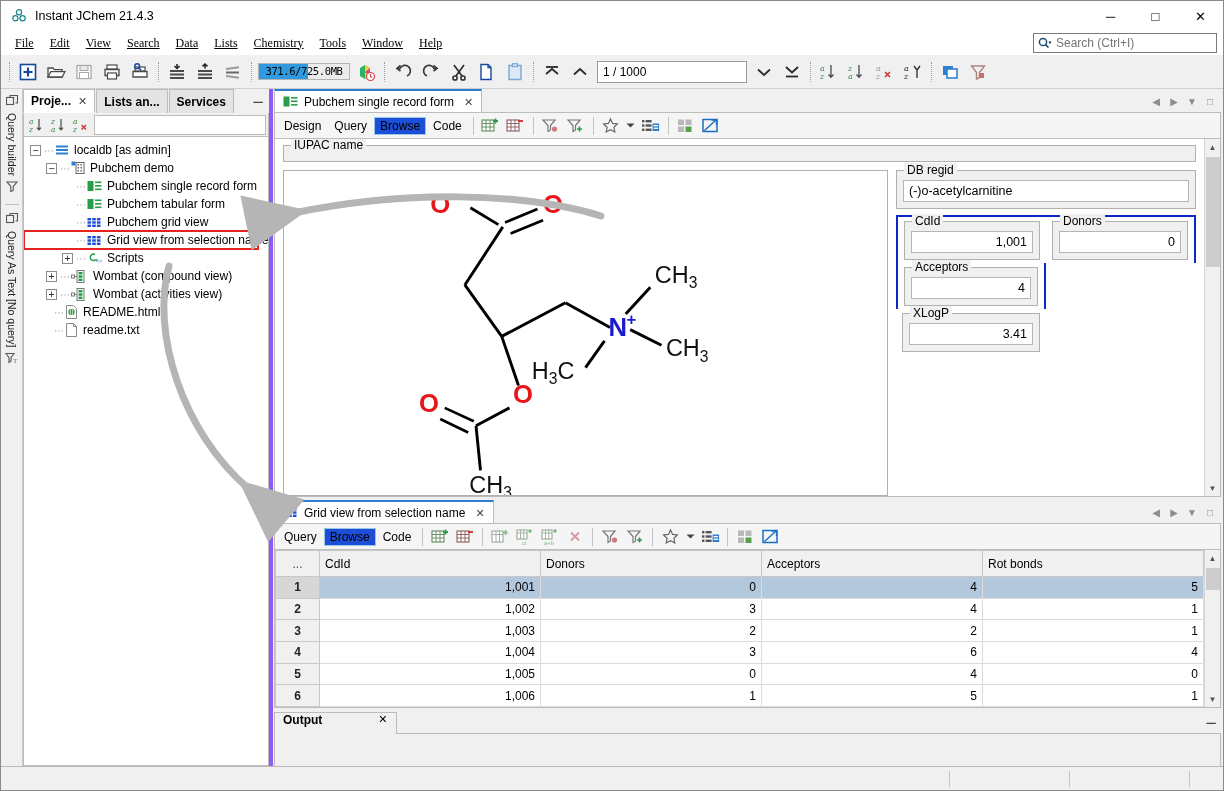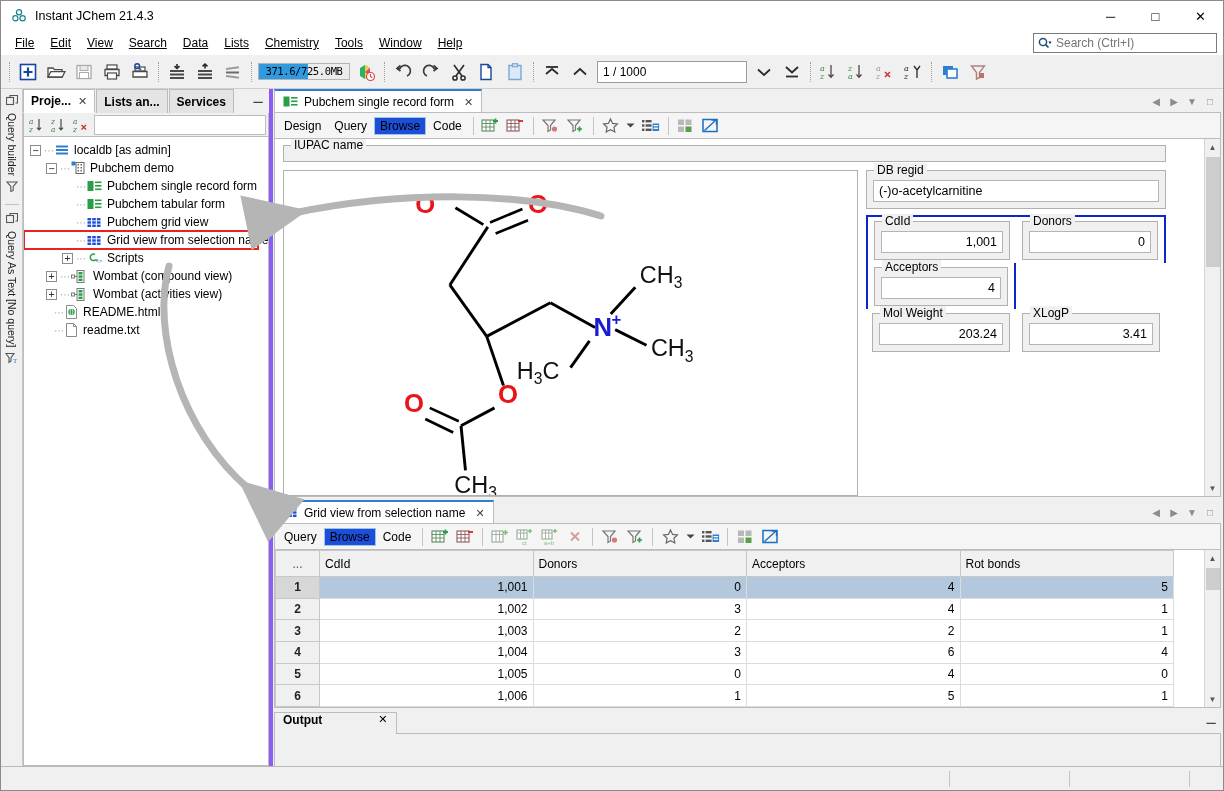--- a/index.html
+++ b/index.html
@@ -38,21 +38,21 @@
 
   
   .menubar {
     height: 24px; flex: 0 0 24px;
     background: #ffffff;
     display: flex; align-items: center;
     padding-left: 6px;
     position: relative;
   }
   .menu-item {
-    padding: 3px 8px; font-size: 12px; cursor: default;
+    padding: 3px 8px; font-size: 12px; cursor: default; font-family: Liberation Serif, serif;
   }
   .menu-item u { text-decoration: underline; }
   .searchbox {
     position: absolute; right: 6px; top: 2px;
     width: 184px; height: 20px;
     background: #fff; border: 1px solid #7a7a7a;
     display: flex; align-items: center; padding: 0 3px;
   }
   .searchbox .sicon { display:flex; align-items:center; margin-right: 2px; }
   .searchbox input {
@@ -229,21 +229,21 @@
   .vt-text.active { background: #1d4ed8; border: 1px solid #99c7ea; padding: 1px 5px; }
   .vt-sep { width: 1px; height: 18px; background: #c4c4c4; margin: 0 4px; }
   .vt-btn {
     width: 24px; height: 22px;
     display: flex; align-items: center; justify-content: center; cursor: default;
   }
 
   .view-body {
     flex: 1 1 auto; background: #fff;
     border: 1px solid #bcbcbc; border-top: none;
-    display: flex; min-height: 0; position: relative; overflow: hidden; gap: 30px;
+    display: flex; min-height: 0; position: relative; overflow: hidden;
   }
 
   
   .form-scroll {
     flex: 1; display: flex; flex-direction: column;
     padding: 6px 8px 0 8px; min-width: 0; overflow: hidden;
   }
   .fieldset {
     border: 1px solid #b0b0b0;
     position: relative;
@@ -1060,28 +1060,20 @@
                     <span class="leg">Acceptors</span>
                     <div class="finput right">
                       <span>4</span>
                     </div>
                   </div>
                 </div>
               </div>
 
 
               <div class="field-grid">
-                <div class="fg-cell">
-                  <div class="fieldset" style="margin:0;">
-                    <span class="leg">Mol Weight</span>
-                    <div class="finput right">
-                      <span>203.24</span>
-                    </div>
-                  </div>
-                </div>
                 <div class="fg-cell">
                   <div class="fieldset" style="margin:0;">
                     <span class="leg">XLogP</span>
                     <div class="finput right">
                       <span>3.41</span>
                     </div>
                   </div>
                 </div>
               </div>
 

